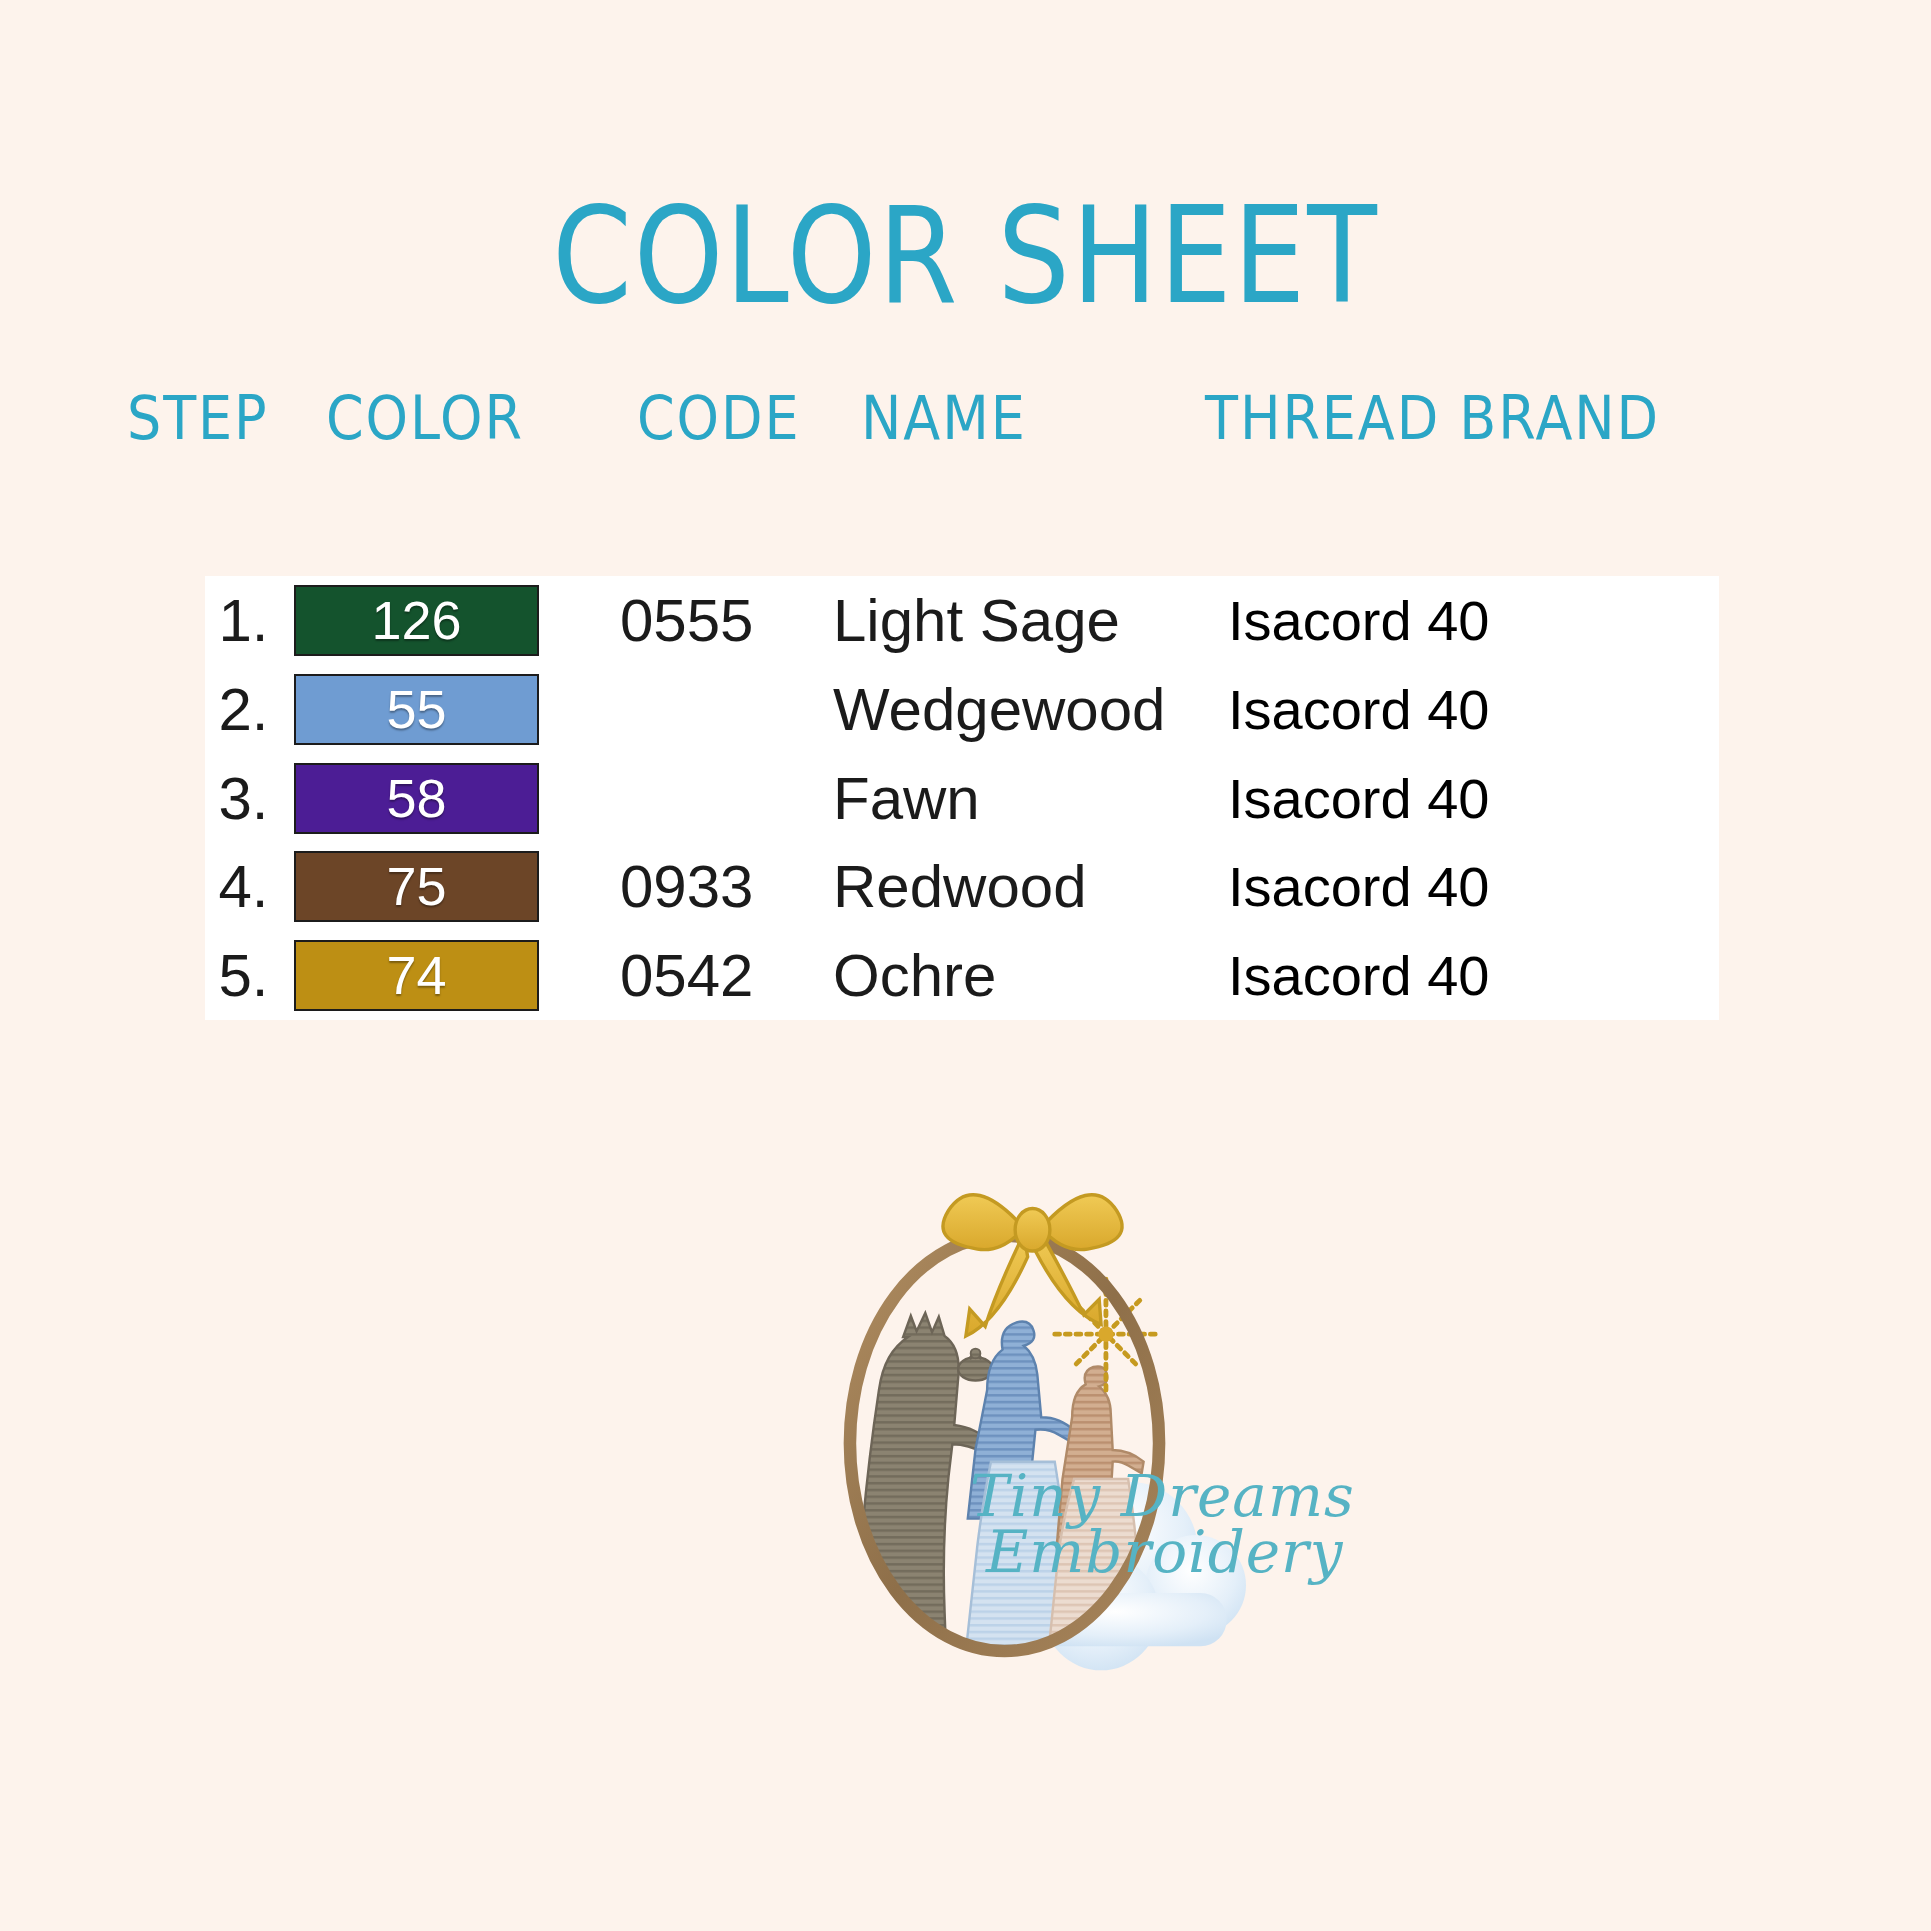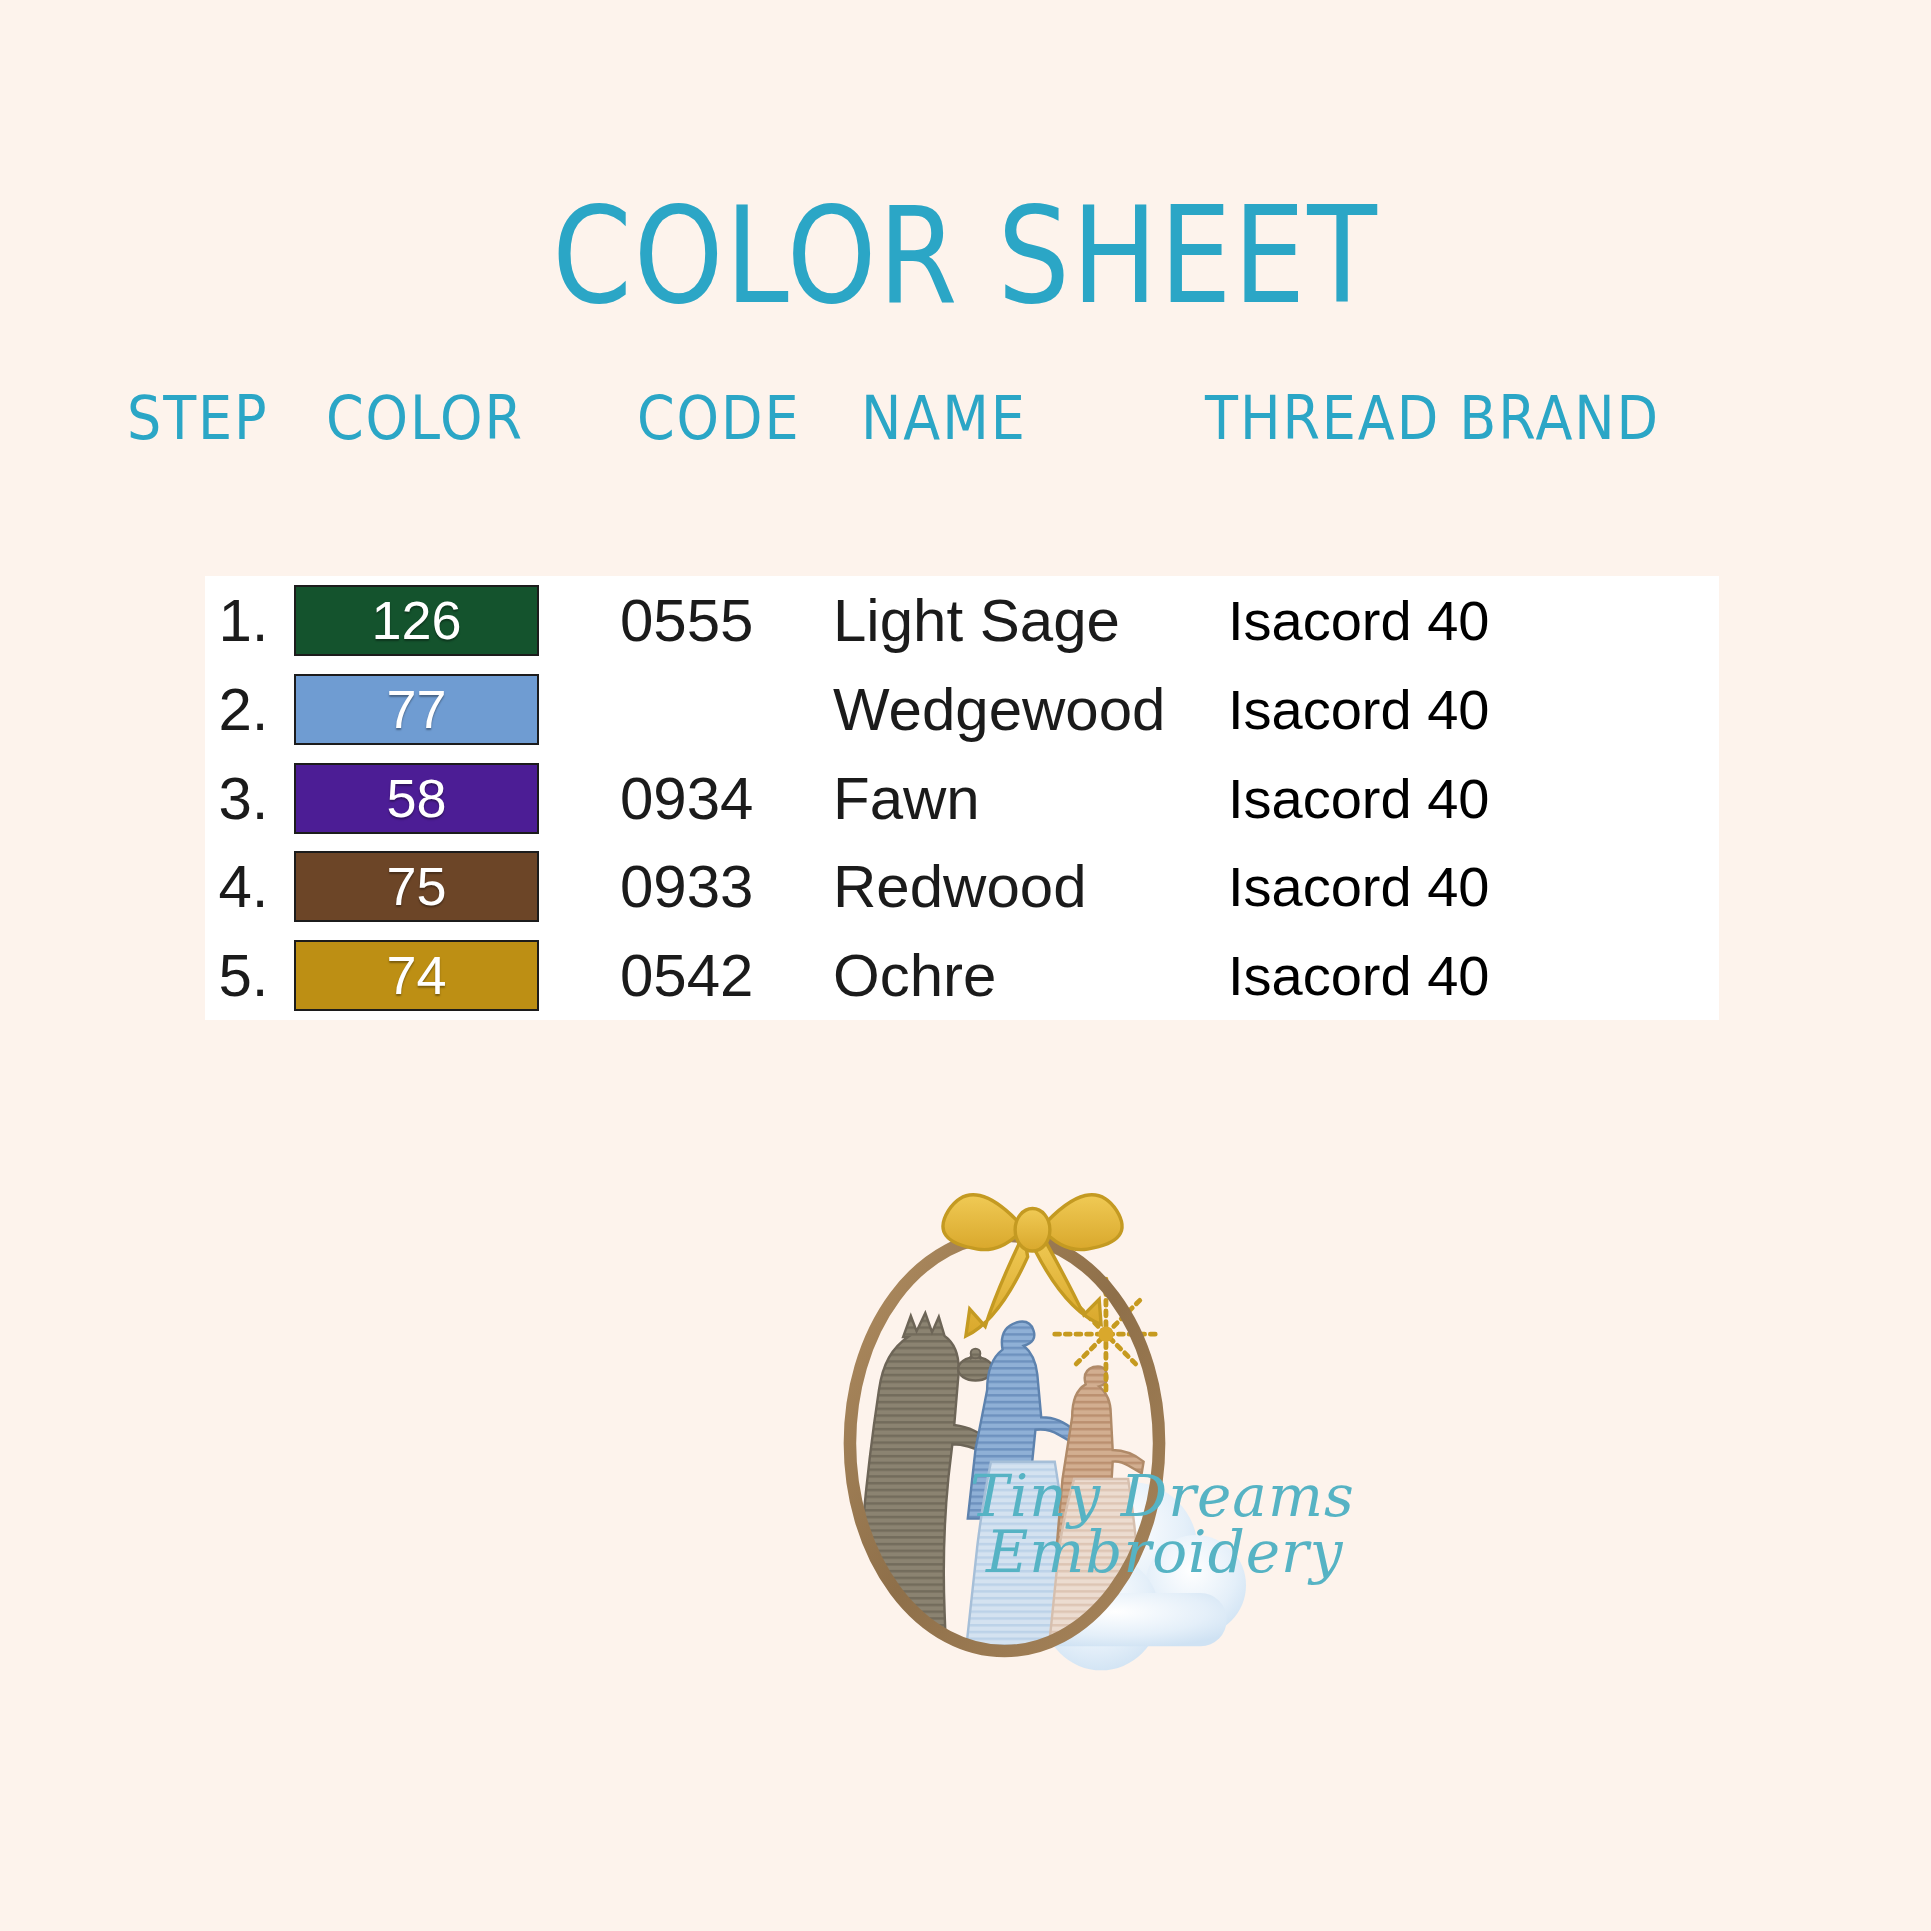--- a/index.html
+++ b/index.html
@@ -135,31 +135,30 @@
       <div class="swatch" style="background: #14532d;">
         <span class="swatch-count">126</span>
       </div>
       <div class="code">0555</div>
       <div class="cname">Light Sage</div>
       <div class="brand">Isacord 40</div>
     </div>
     <div class="row" style="top: 89px;">
       <div class="step-no">2.</div>
       <div class="swatch" style="background: rgb(111, 156, 210);">
-        <span class="swatch-count">77</span>
+        <span class="swatch-count">55</span>
       </div>
       <div class="cname">Wedgewood</div>
       <div class="brand">Isacord 40</div>
     </div>
     <div class="row" style="top: 178px;">
       <div class="step-no">3.</div>
       <div class="swatch" style="background: #4c1d95; text-align: center;">
         <span class="swatch-count">58</span>
       </div>
-      <div class="code">0934</div>
       <div class="cname">Fawn</div>
       <div class="brand">Isacord 40</div>
     </div>
     <div class="row" style="top: 266px;">
       <div class="step-no">4.</div>
       <div class="swatch" style="background: rgb(108, 69, 39);">
         <span class="swatch-count">75</span>
       </div>
       <div class="code">0933</div>
       <div class="cname">Redwood</div>

